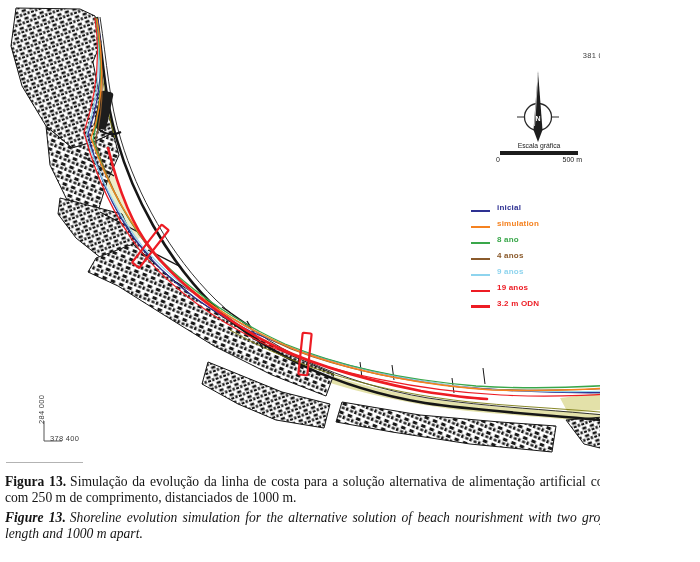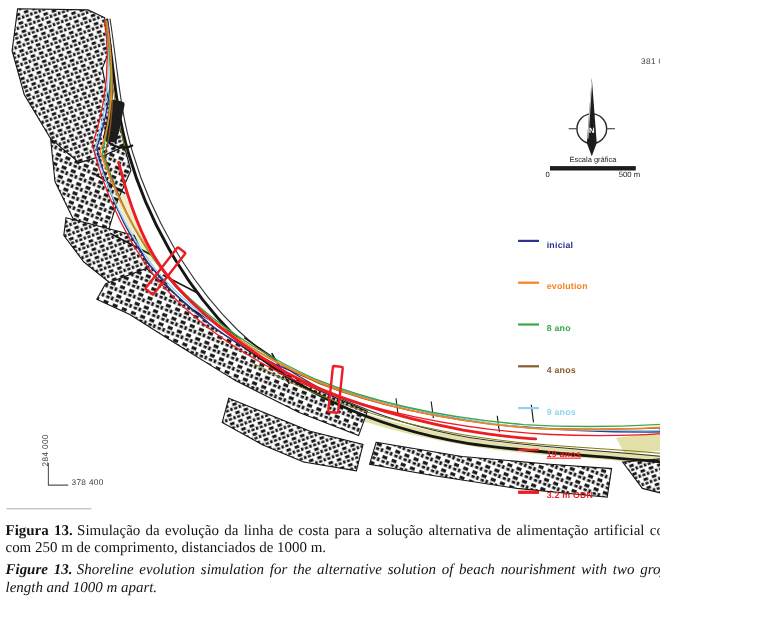--- a/index.html
+++ b/index.html
@@ -13,21 +13,21 @@
   .coord.rot-ccw{transform:rotate(-90deg);transform-origin:0 0;}
   
   .compass{position:absolute;left:513px;top:64px;}
   
   .scalebar{position:absolute;left:496px;top:142px;width:86px;text-align:center;}
   .scalebar .sb-title{font-size:6.8px;color:#222;margin-bottom:2px;}
   .scalebar .sb-bar{height:4px;background:#1c1c1c;width:78px;margin:0 auto;}
   .scalebar .sb-nums{display:flex;justify-content:space-between;font-size:7px;color:#222;margin-top:1px;}
   
   .legend{position:absolute;left:471px;top:196px;}
-  .lrow{display:flex;align-items:flex-start;height:16px;margin-top:22px;}
+  .lrow{display:flex;align-items:flex-end;height:16px;}
   .sw{display:inline-block;width:19px;height:2px;margin-right:7px;}
   .sw.thick{height:3px;}
   .ll{font-size:8px;font-weight:bold;letter-spacing:.2px;white-space:nowrap;}
   
   .rule{position:absolute;left:6px;top:462px;width:77px;height:1px;background:#b3b3b3;}
   
   .caption{position:absolute;left:5px;top:474px;width:689px;
            font-family:"Liberation Serif",serif;font-size:13.6px;line-height:1.2;
            color:#141414;text-align:justify;}
   .caption p{margin:0 0 3px 0;}
@@ -114,21 +114,21 @@
 
     <g stroke="#555" stroke-width="1" fill="none">
       <polyline points="614,58 628,58 628,76"></polyline>
       <polyline points="44,421 44,441 62,441"></polyline>
     </g>
   </svg>
 
   <div class="coord" style="left:560px;top:51px;width:52px;text-align:right;">381 000</div>
   <div class="coord rot-cw" style="left:634px;top:78px;">288 000</div>
   <div class="coord rot-ccw" style="left:37px;top:424px;">284 000</div>
-  <div class="coord" style="left:65px;top:434px;">378 400</div>
+  <div class="coord" style="left:50px;top:434px;">378 400</div>
 
   <svg class="compass" width="50" height="86" viewBox="0 0 50 86">
     <circle cx="25" cy="53" r="13.5" fill="none" stroke="#2a2a2a" stroke-width="1.3"></circle>
     <line x1="4" y1="53" x2="11" y2="53" stroke="#2a2a2a" stroke-width="1"></line>
     <line x1="39" y1="53" x2="46" y2="53" stroke="#2a2a2a" stroke-width="1"></line>
     <polygon points="25,7 20.5,66 25,78 29.5,66" fill="#1d1d1d"></polygon>
     <line x1="25" y1="10" x2="21.5" y2="62" stroke="#ffffff" stroke-width="0.7"></line>
     <text x="25" y="57" text-anchor="middle" font-size="7" font-weight="bold" fill="#ffffff" font-family="Liberation Sans, sans-serif">N</text>
   </svg>
 
@@ -141,37 +141,37 @@
     </div>
   </div>
 
   <div class="legend">
     <div class="lrow">
       <span class="sw" style="background-color: rgb(46, 49, 146);"></span>
       <span class="ll" style="color: rgb(46, 49, 146);">inicial</span>
     </div>
     <div class="lrow">
       <span class="sw" style="background-color: rgb(245, 130, 32);"></span>
-      <span class="ll" style="color: rgb(245, 130, 32);">evolution</span>
+      <span class="ll" style="color: rgb(245, 130, 32);">simulation</span>
     </div>
     <div class="lrow">
       <span class="sw" style="background-color: rgb(57, 167, 74);"></span>
       <span class="ll" style="color: rgb(57, 167, 74);">8 ano</span>
     </div>
     <div class="lrow">
       <span class="sw" style="background-color: rgb(138, 90, 43);"></span>
       <span class="ll" style="color: rgb(138, 90, 43);">4 anos</span>
     </div>
     <div class="lrow">
       <span class="sw" style="background-color: rgb(142, 212, 238);"></span>
       <span class="ll" style="color: rgb(142, 212, 238);">9 anos</span>
     </div>
     <div class="lrow">
       <span class="sw" style="background-color: rgb(237, 28, 36);"></span>
-      <span class="ll" style="color: rgb(237, 28, 36); text-decoration: underline;">19 anos</span>
+      <span class="ll" style="color: rgb(237, 28, 36);">19 anos</span>
     </div>
     <div class="lrow">
       <span class="sw thick" style="background-color: rgb(237, 28, 36);"></span>
       <span class="ll" style="color: rgb(237, 28, 36);">3.2 m ODN</span>
     </div>
   </div>
 
   <div class="rule"></div>
   <div class="caption">
     <p><b>Figura 13.</b><span>Simulação da evolução da linha de costa para a solução alternativa de alimentação artificial com dois esporões com 250 m de comprimento, distanciados de 1000 m.</span></p>

